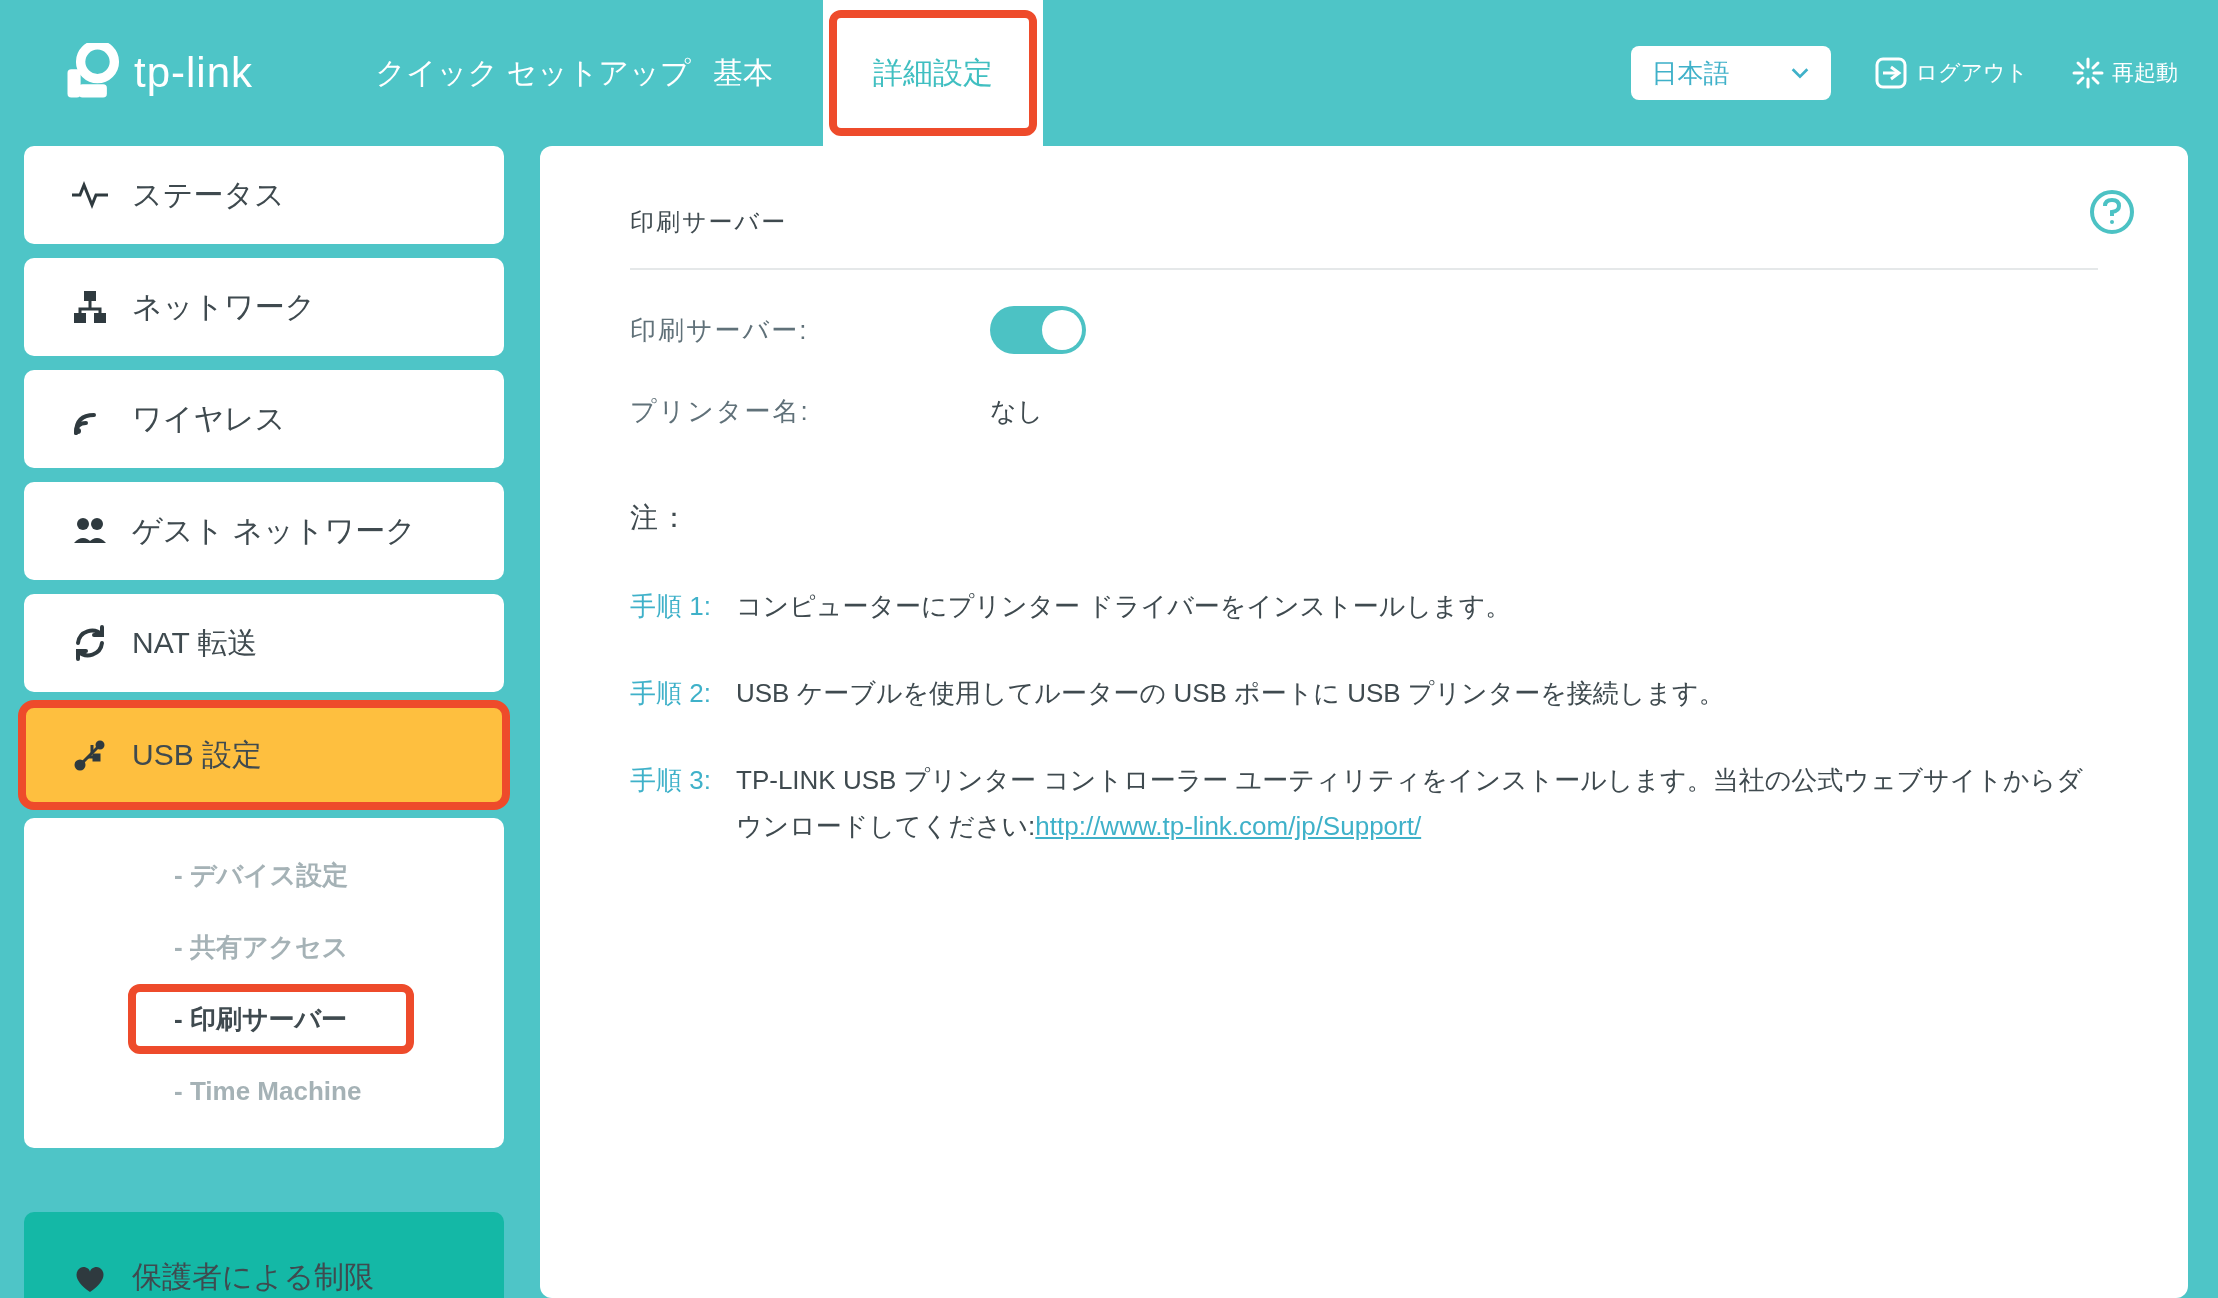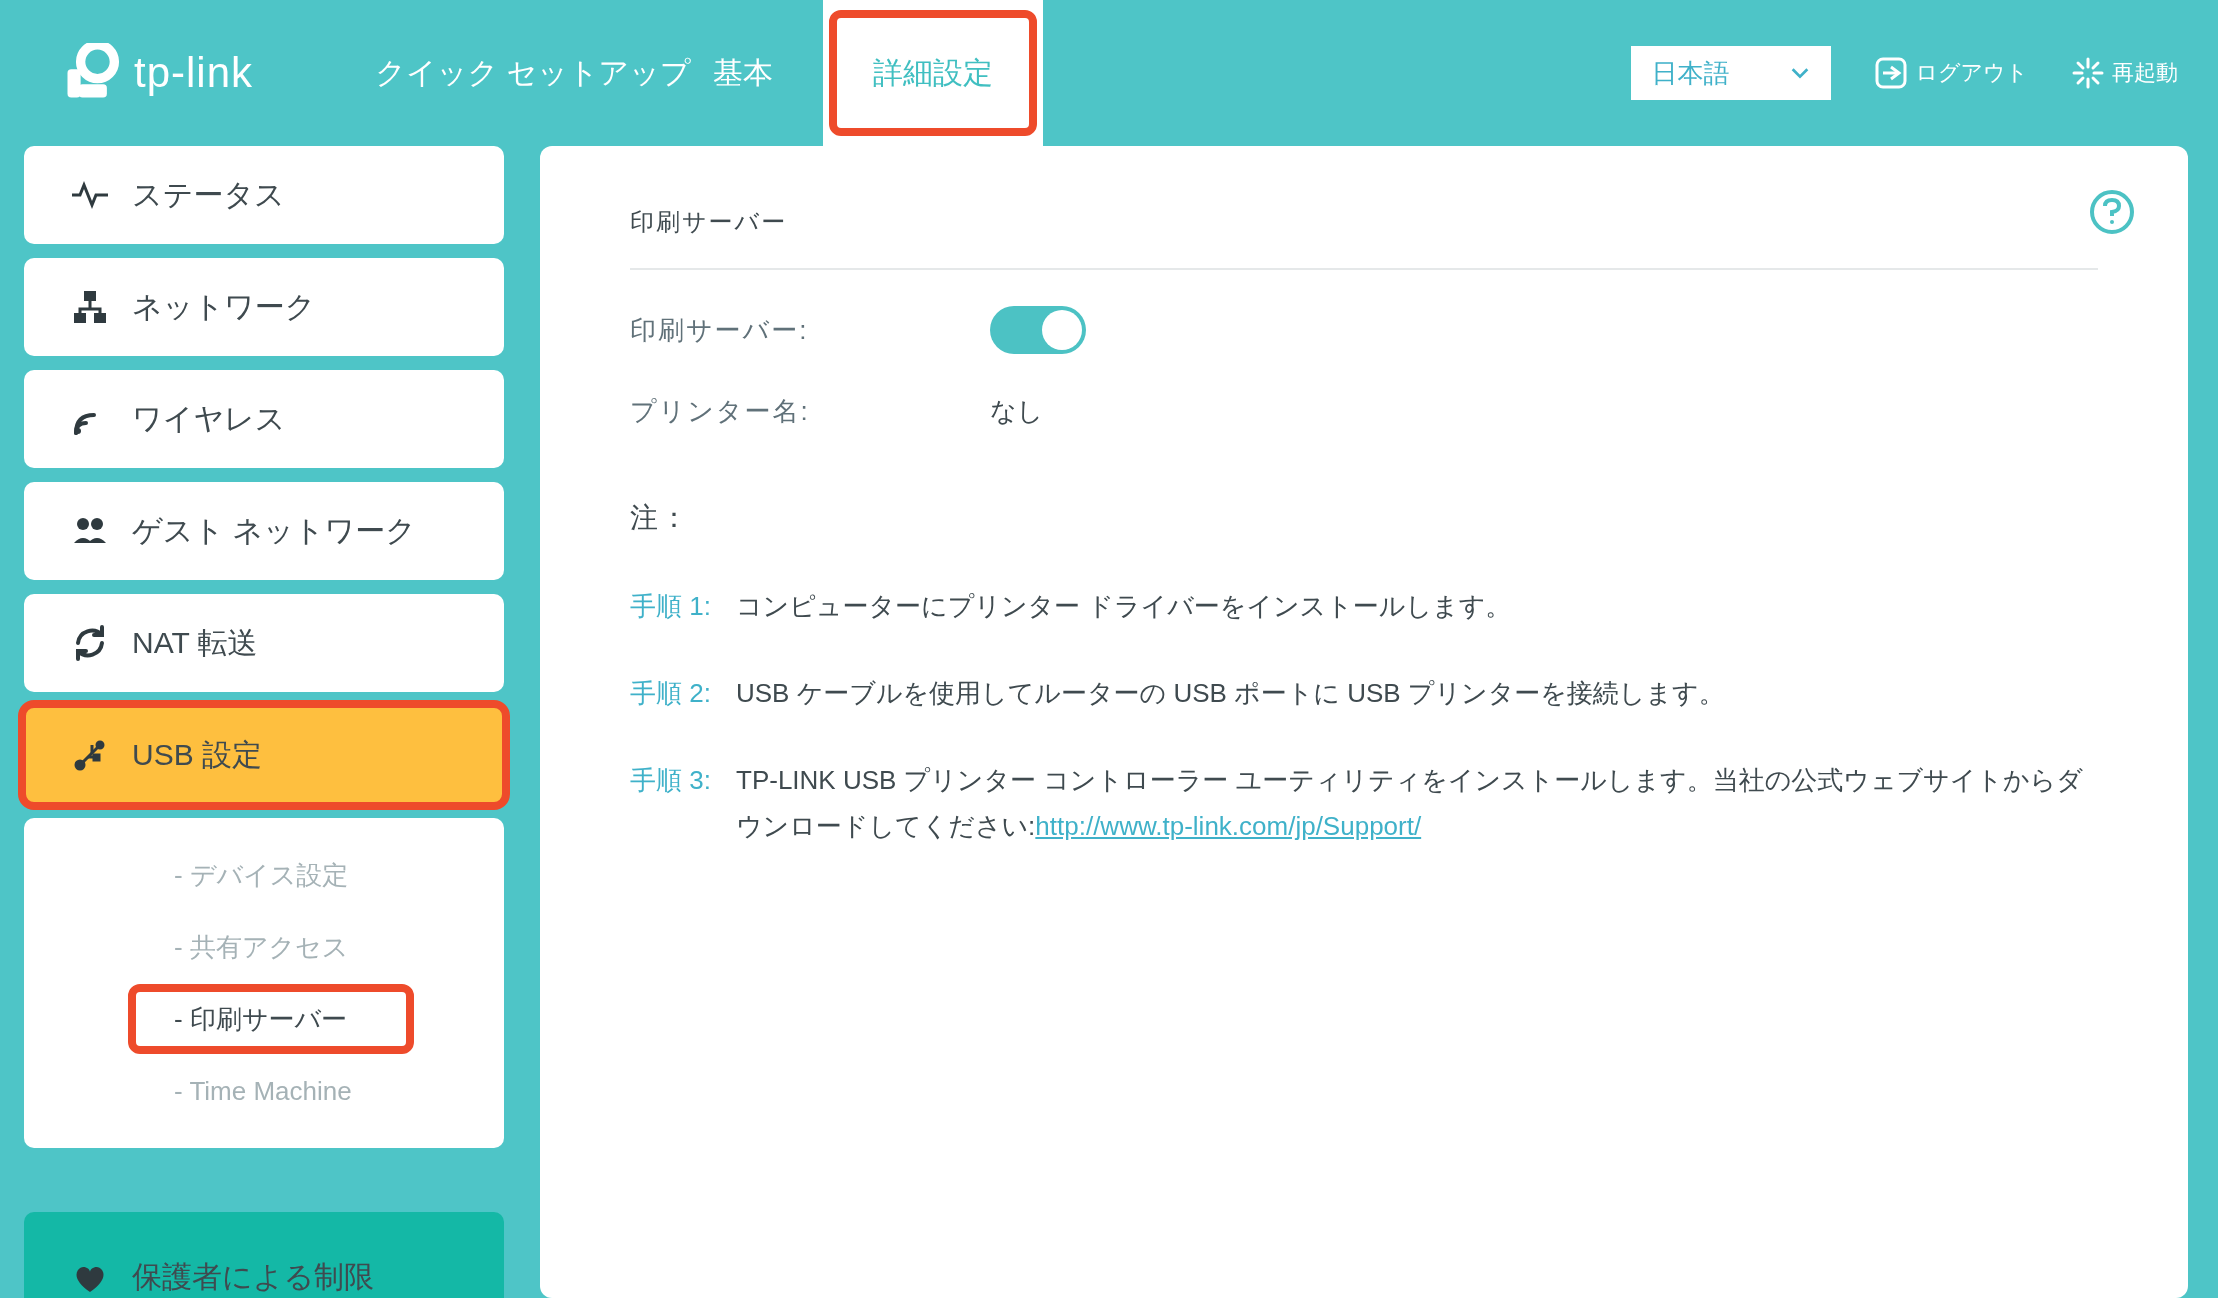--- a/index.html
+++ b/index.html
@@ -34,21 +34,21 @@
   .tab.active {
     background: #fff; color: #40bfc1;
   }
   .tab.highlighted::after {
     content: ""; position: absolute; inset: 10px 6px;
     border: 8px solid #ee4b2b; border-radius: 12px;
     pointer-events: none;
   }
   .header-right { margin-left: auto; display: flex; align-items: center; gap: 40px; }
   .lang-select {
-    background: #fff; border-radius: 0;
+    background: #fff; border-radius: 8px;
     height: 54px; display: flex; align-items: center;
     padding: 0 20px; gap: 60px; font-size: 26px; color: #3fb1c9;
     cursor: pointer;
   }
   .lang-select svg { width: 22px; height: 22px; stroke: #3fb1c9; }
   .hicon-wrap { display: flex; flex-direction: row; align-items: center; gap: 4px; color: #fff; cursor: pointer; }
   .hicon-wrap .icon { width: 40px; height: 40px; }
   .hicon-wrap .lbl { font-size: 22px; }
 
   
@@ -70,21 +70,21 @@
     pointer-events: none;
   }
   .sub-items {
     background: #fff; border-radius: 10px;
     padding: 24px 0 24px 0;
     display: flex; flex-direction: column; gap: 6px;
   }
   .sub-item {
     height: 66px; display: flex; align-items: center;
     padding-left: 150px; font-size: 26px; color: #a5b2b6;
-    position: relative; cursor: pointer;
+    position: relative; cursor: pointer; font-weight: bold;
   }
   .sub-item.active { color: #3f4a4f; }
   .sub-item.highlighted::after {
     content: ""; position: absolute; top: -2px; bottom: -2px; left: 104px; right: 90px;
     border: 8px solid #ee4b2b; border-radius: 12px;
     pointer-events: none;
   }
 
   
   .main {

